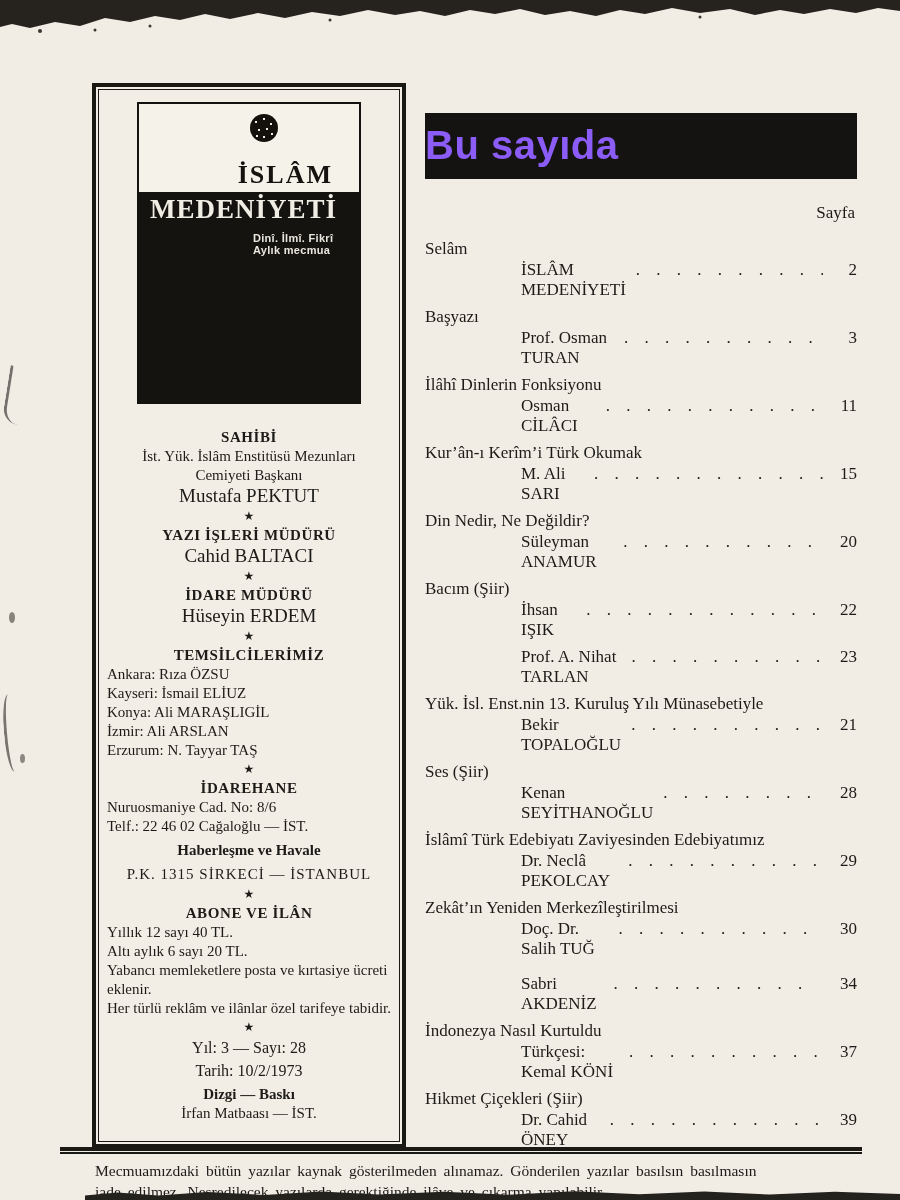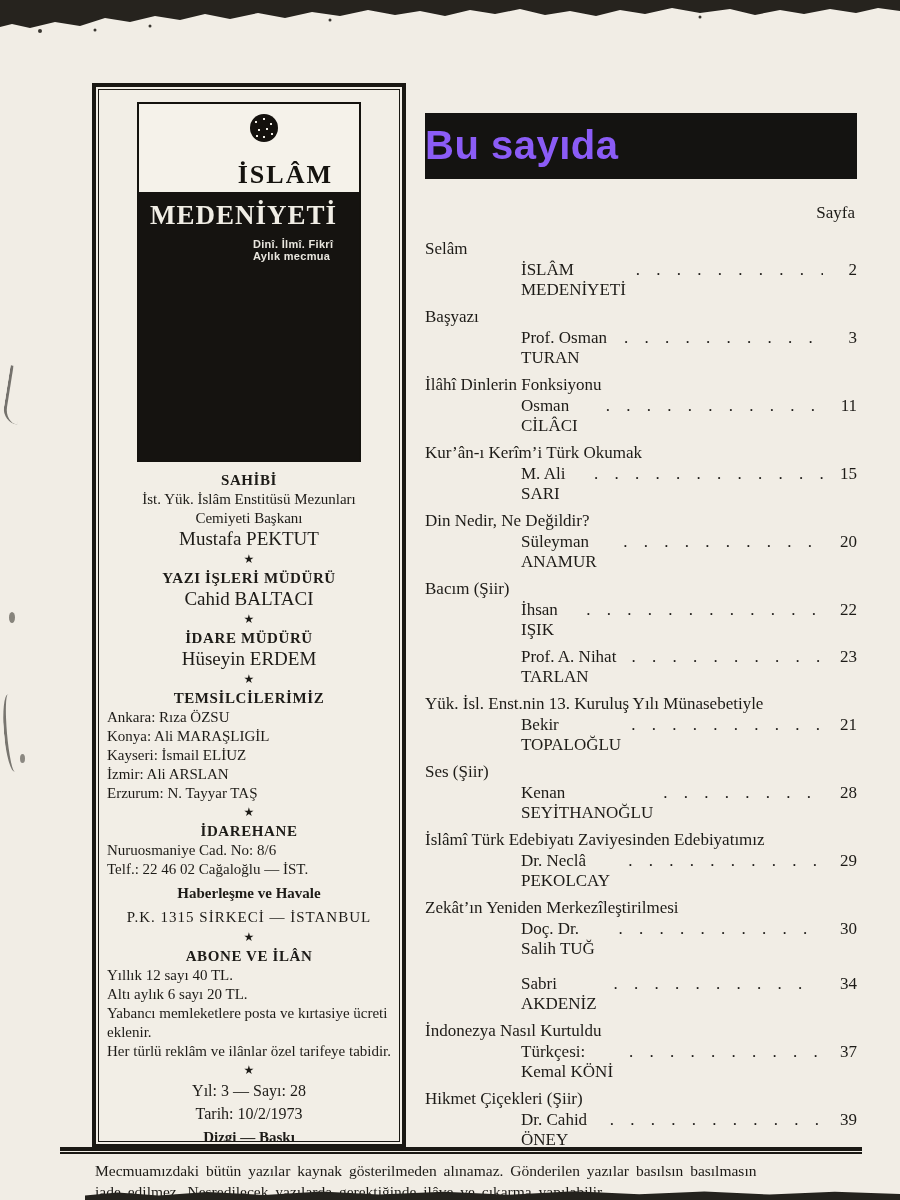--- a/index.html
+++ b/index.html
@@ -24,21 +24,21 @@
   
   .masthead-box{
     position:absolute;left:92px;top:83px;width:314px;height:1065px;
     border:4px solid #1a1813;box-sizing:border-box;background:#f2eee6;
   }
   .masthead-inner{
     position:absolute;top:2px;left:2px;right:2px;bottom:2px;
     border:1px solid #1a1813;padding:0 6px;box-sizing:border-box;overflow:hidden;
   }
   .cover{
-    margin:12px auto 0;width:224px;height:360px;border:2px solid #14120e;
+    margin:12px auto 0;width:224px;height:302px;border:2px solid #14120e;
     display:flex;flex-direction:column;box-sizing:border-box;background:#f5f2ea;
   }
   .cover-white{position:relative;height:88px;flex:none;}
   .cover-logo{
     position:absolute;left:111px;top:10px;width:28px;height:28px;border-radius:50%;
     background:#14110d;
     background-image:
       radial-gradient(circle 2px at 6px 8px,#efece4 55%,transparent 60%),
       radial-gradient(circle 1.5px at 14px 5px,#efece4 55%,transparent 60%),
       radial-gradient(circle 1.5px at 21px 10px,#efece4 55%,transparent 60%),
@@ -48,29 +48,29 @@
       radial-gradient(circle 1.5px at 7px 22px,#efece4 55%,transparent 60%),
       radial-gradient(circle 1.5px at 14px 23px,#efece4 55%,transparent 60%);
   }
   .cover-title1{
     position:absolute;right:26px;bottom:2px;
     font-weight:bold;font-size:26px;letter-spacing:2px;color:#15130f;
   }
   .cover-black{flex:1;background:#151310;text-align:right;}
   .cover-title2{
     font-weight:bold;font-size:27px;letter-spacing:1px;color:#f0ede5;
-    padding:8px 22px 0 0;
+    padding:2px 22px 0 0;
   }
   .cover-sub{
     margin:7px 0 0 114px;text-align:left;
     font-family:"Liberation Sans","DejaVu Sans",sans-serif;
     font-weight:bold;font-size:11px;line-height:12px;color:#e9e6de;letter-spacing:.3px;
   }
   
-  .m-blocks{margin-top:9px;}
+  .m-blocks{margin-top:24px;}
   .mb{margin:0;}
   .m-heading{font-weight:bold;font-size:15px;line-height:19px;text-align:center;letter-spacing:.6px;margin-top:3px;}
   .m-heading-sm{font-weight:bold;font-size:15px;line-height:19px;text-align:center;margin-top:5px;}
   .m-center{font-size:15px;line-height:19px;text-align:center;}
   .m-left{font-size:15px;line-height:19px;text-align:left;padding-left:2px;}
   .m-name{font-size:19px;line-height:22px;text-align:center;}
   .m-star{font-size:12px;line-height:14px;text-align:center;margin:2px 0;}
   .m-address{font-size:15px;line-height:21px;text-align:center;letter-spacing:1px;margin-top:4px;}
   .m-issue{font-size:16px;line-height:19px;text-align:center;margin-top:4px;}
 
@@ -143,22 +143,22 @@
           <div class="mb m-name">Mustafa PEKTUT</div>
           <div class="mb m-star">★</div>
           <div class="mb m-heading">YAZI İŞLERİ MÜDÜRÜ</div>
           <div class="mb m-name">Cahid BALTACI</div>
           <div class="mb m-star">★</div>
           <div class="mb m-heading">İDARE MÜDÜRÜ</div>
           <div class="mb m-name">Hüseyin ERDEM</div>
           <div class="mb m-star">★</div>
           <div class="mb m-heading">TEMSİLCİLERİMİZ</div>
           <div class="mb m-left">Ankara: Rıza ÖZSU</div>
+          <div class="mb m-left">Kayseri: İsmail ELİUZ</div>
           <div class="mb m-left">Konya: Ali MARAŞLIGİL</div>
-          <div class="mb m-left">Kayseri: İsmail ELİUZ</div>
           <div class="mb m-left">İzmir: Ali ARSLAN</div>
           <div class="mb m-left">Erzurum: N. Tayyar TAŞ</div>
           <div class="mb m-star">★</div>
           <div class="mb m-heading">İDAREHANE</div>
           <div class="mb m-left">Nuruosmaniye Cad. No: 8/6</div>
           <div class="mb m-left">Telf.: 22 46 02 Cağaloğlu — İST.</div>
           <div class="mb m-heading-sm">Haberleşme ve Havale</div>
           <div class="mb m-address">P.K. 1315 SİRKECİ — İSTANBUL</div>
           <div class="mb m-star">★</div>
           <div class="mb m-heading">ABONE VE İLÂN</div>

